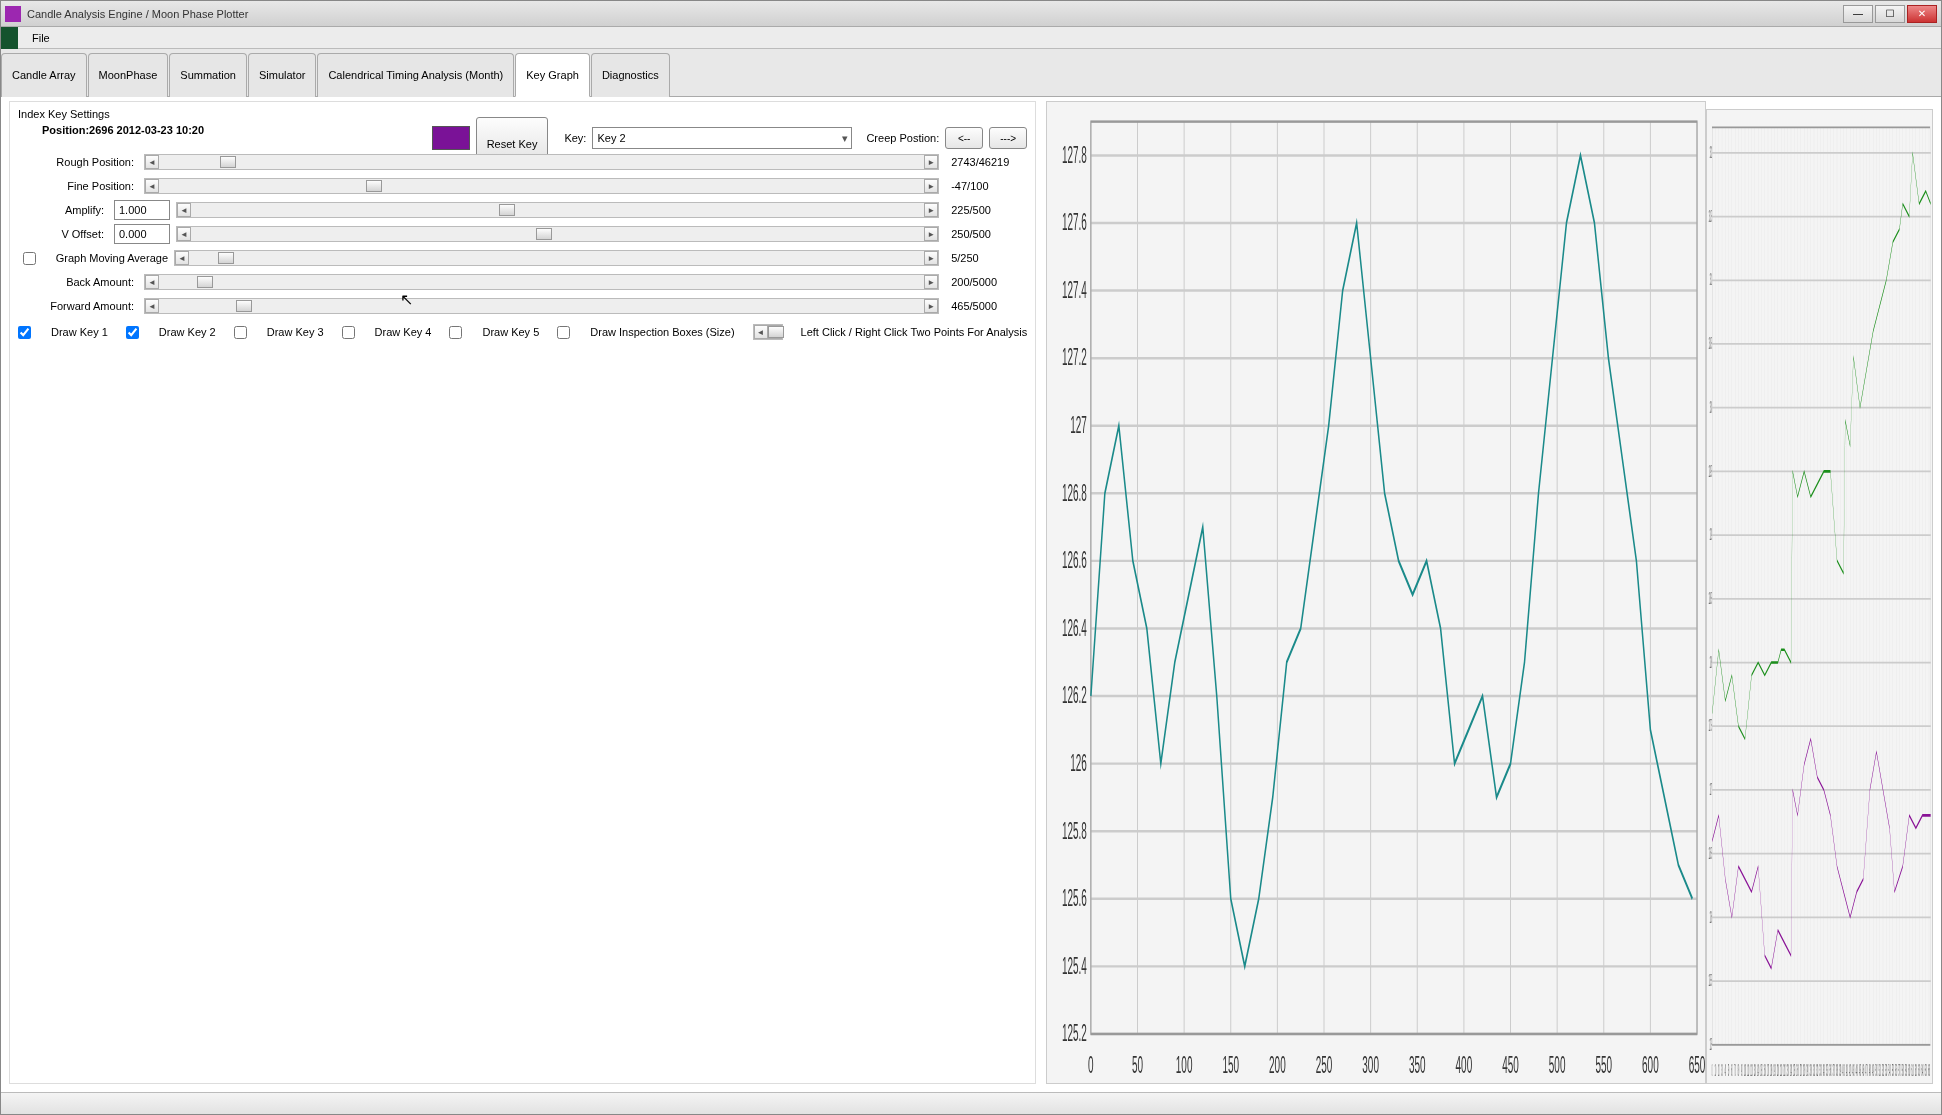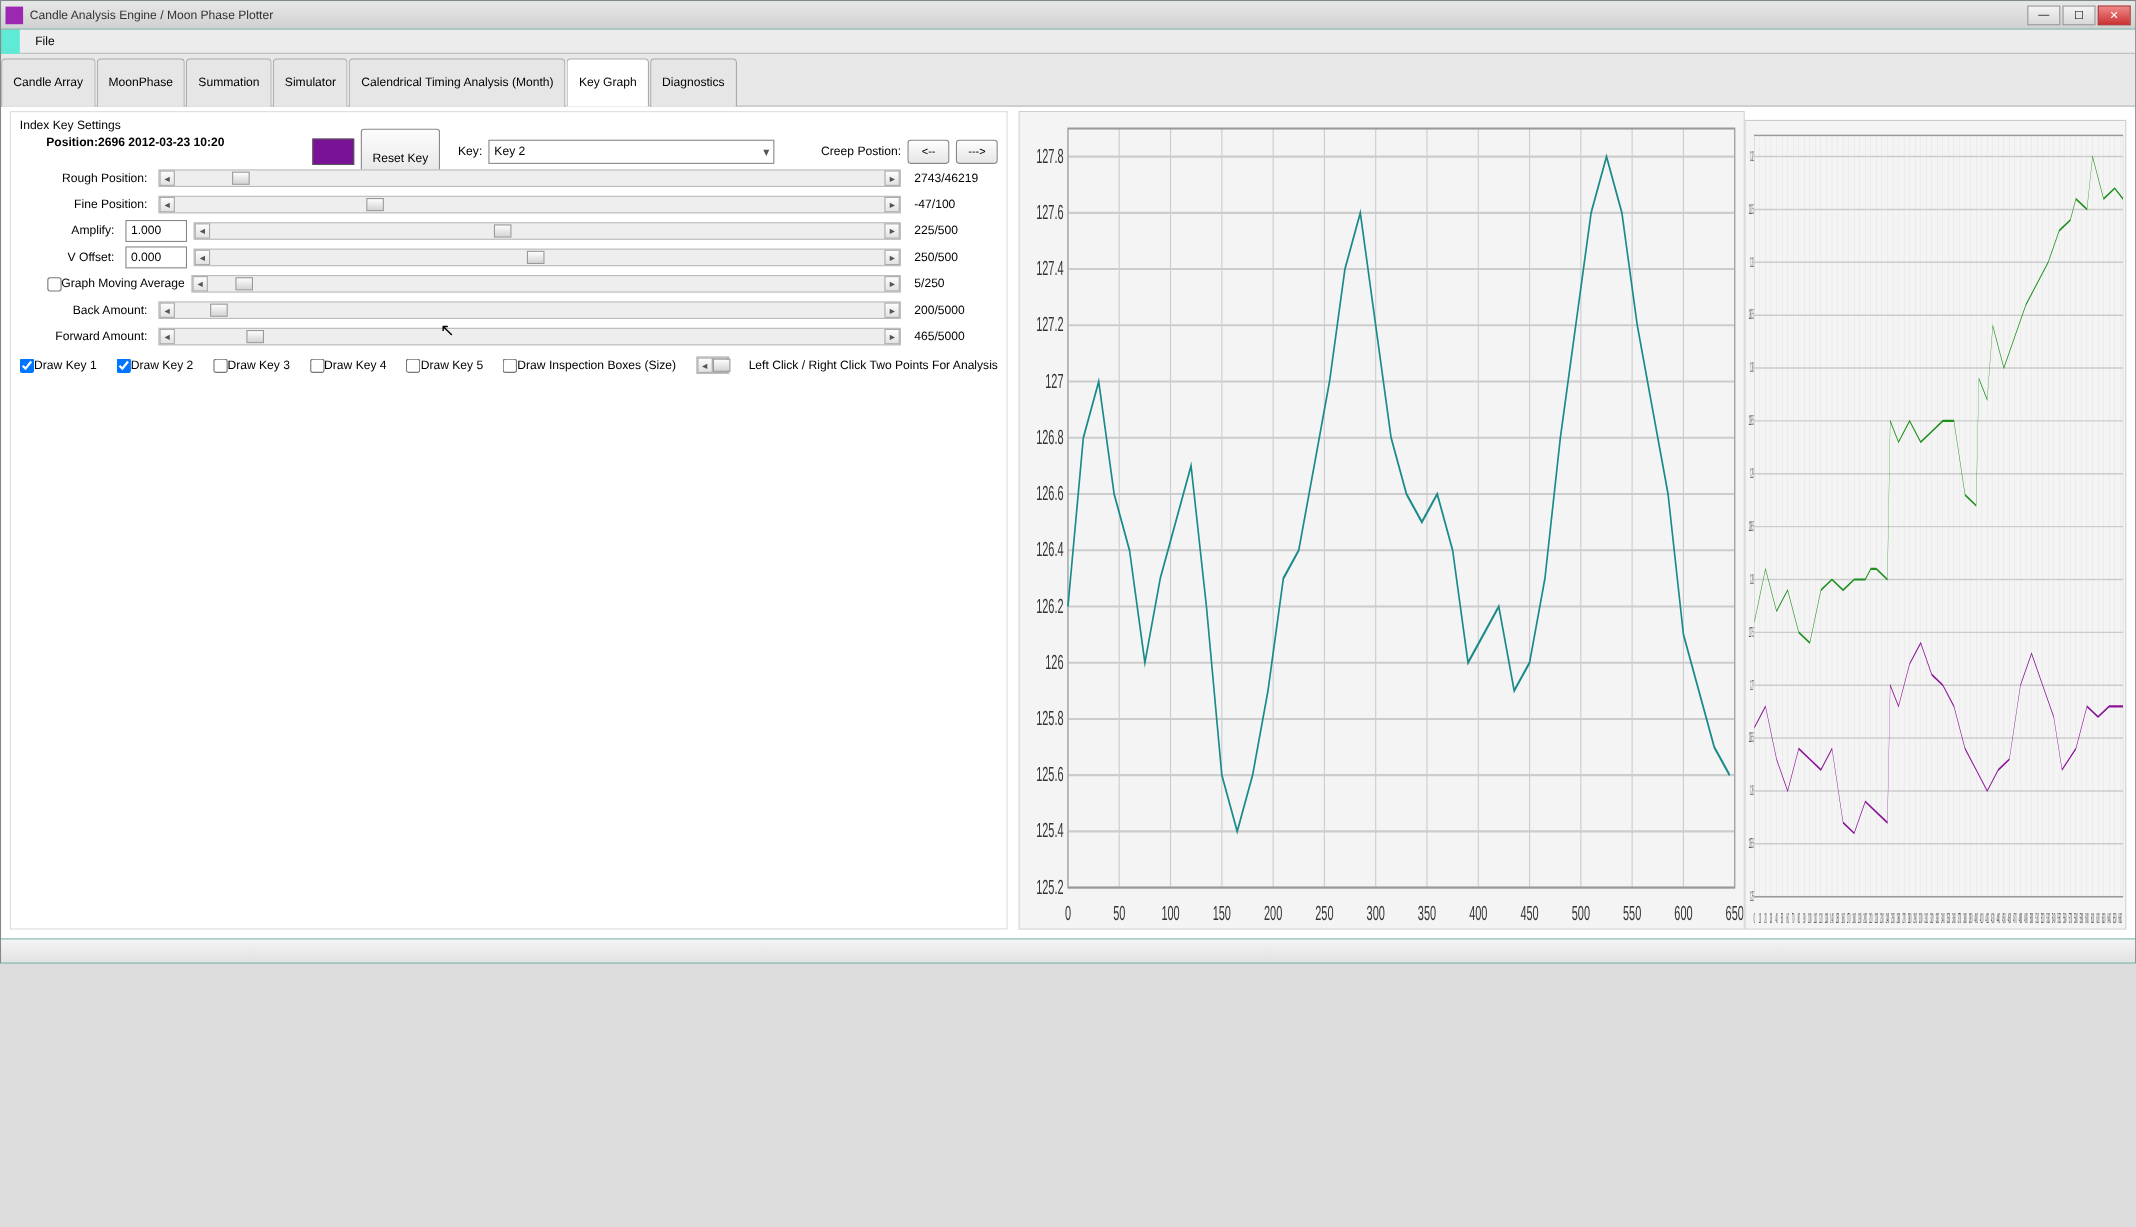--- a/index.html
+++ b/index.html
@@ -1,18 +1,18 @@
 <!DOCTYPE html>
 <html><head>
 <meta charset="utf-8">
 <style>
 * { box-sizing: border-box; margin: 0; padding: 0; font-family: "Segoe UI", Tahoma, sans-serif; font-size: 11px; }
 body { background: #dcdcdc; overflow: hidden; }
 
-.window { width: 1942px; height: 876px; display: flex; flex-direction: column; background: #5eead4; border: 1px solid #888; justify-content: space-between; }
+.window { width: 1942px; height: 1115px; display: flex; flex-direction: column; background: #14532d; border: 1px solid #888; justify-content: space-between; }
 
 
 .titlebar { height: 26px; background: linear-gradient(#e8e8e8,#d0d0d0); display: flex; align-items: center; padding: 0 4px; border-bottom: 1px solid #aaa; }
 .titlebar .icon { width: 16px; height: 16px; background: #9c27b0; margin-right: 6px; }
 .titlebar .title { flex: 1; color: #333; }
 .winbtns { display: flex; gap: 2px; }
 .winbtn { width: 30px; height: 18px; background: linear-gradient(#f4f4f4,#d8d8d8); border: 1px solid #999; display:flex; align-items:center; justify-content:center; font-size:10px; }
 .winbtn.close { background: linear-gradient(#e88,#c33); color:#fff; border-color:#a22; }
 
 
@@ -42,21 +42,21 @@
 .arrowbtn { width:38px; height:22px; background:linear-gradient(#fdfdfd,#e6e6e6); border:1px solid #888; border-radius:3px; display:flex; align-items:center; justify-content:center; font-size:10px; }
 .txtin { width:56px; height:20px; border:1px solid #888; padding:4px 4px; background:#fff; }
 
 
 .hscroll { flex:1; height:16px; border:1px solid #bbb; background:#eee; position:relative; display:flex; align-items:center; }
 .hscroll .arw { width:14px; height:14px; border:1px solid #aaa; background:linear-gradient(#fdfdfd,#e2e2e2); display:flex; align-items:center; justify-content:center; font-size:8px; color:#555; }
 .hscroll .track { flex:1; height:100%; position:relative; }
 .hscroll .thumb { position:absolute; top:1px; width:16px; height:12px; background:linear-gradient(#fdfdfd,#d4d4d4); border:1px solid #999; }
 .valtxt { width:76px; text-align:left; margin-left:6px; }
 .checkrow { display:flex; align-items:center; gap:18px; margin-top:6px; }
-.chk { display:flex; align-items:center; gap:0; }
+.chk { display:flex; align-items:center; gap:20px; }
 .chk input { width:13px; height:13px; }
 .hint { margin-left:auto; }
 
 
 .chart-small { width:660px; border:1px solid #ccc; background:#f4f4f4; position:relative; }
 .chart-small svg { width:100%; height:100%; display:block; background:#f4f4f4; }
 
 
 .chart-big { flex:1; margin-top:8px; border:1px solid #ccc; background:#f4f4f4; position:relative; }
 .chart-big svg { width:100%; height:100%; display:block; background:#f4f4f4; }
@@ -107,21 +107,21 @@
 
         <div class="row">
           <div class="positionrow">Position:2696 2012-03-23 10:20</div>
           <div style="flex:1"></div>
           <div class="colorbox"></div>
           <button class="btn">Reset Key</button>
           <span style="margin-left:10px;">Key:</span>
           <div class="selbox">
             <span>Key 2</span>
           </div>
-          <span style="margin-left:36px;">Creep Postion:</span>
+          <span style="margin-left:8px;">Creep Postion:</span>
           <div class="arrowbtn">&lt;--</div>
           <div class="arrowbtn">---&gt;</div>
         </div>
 
         <div class="row">
           <div class="label">Rough Position:</div>
           <div class="hscroll">
             <div class="arw">◄</div>
             <div class="track">
                 <div class="thumb" id="thumb-rough" style="left: 8%;"></div>

